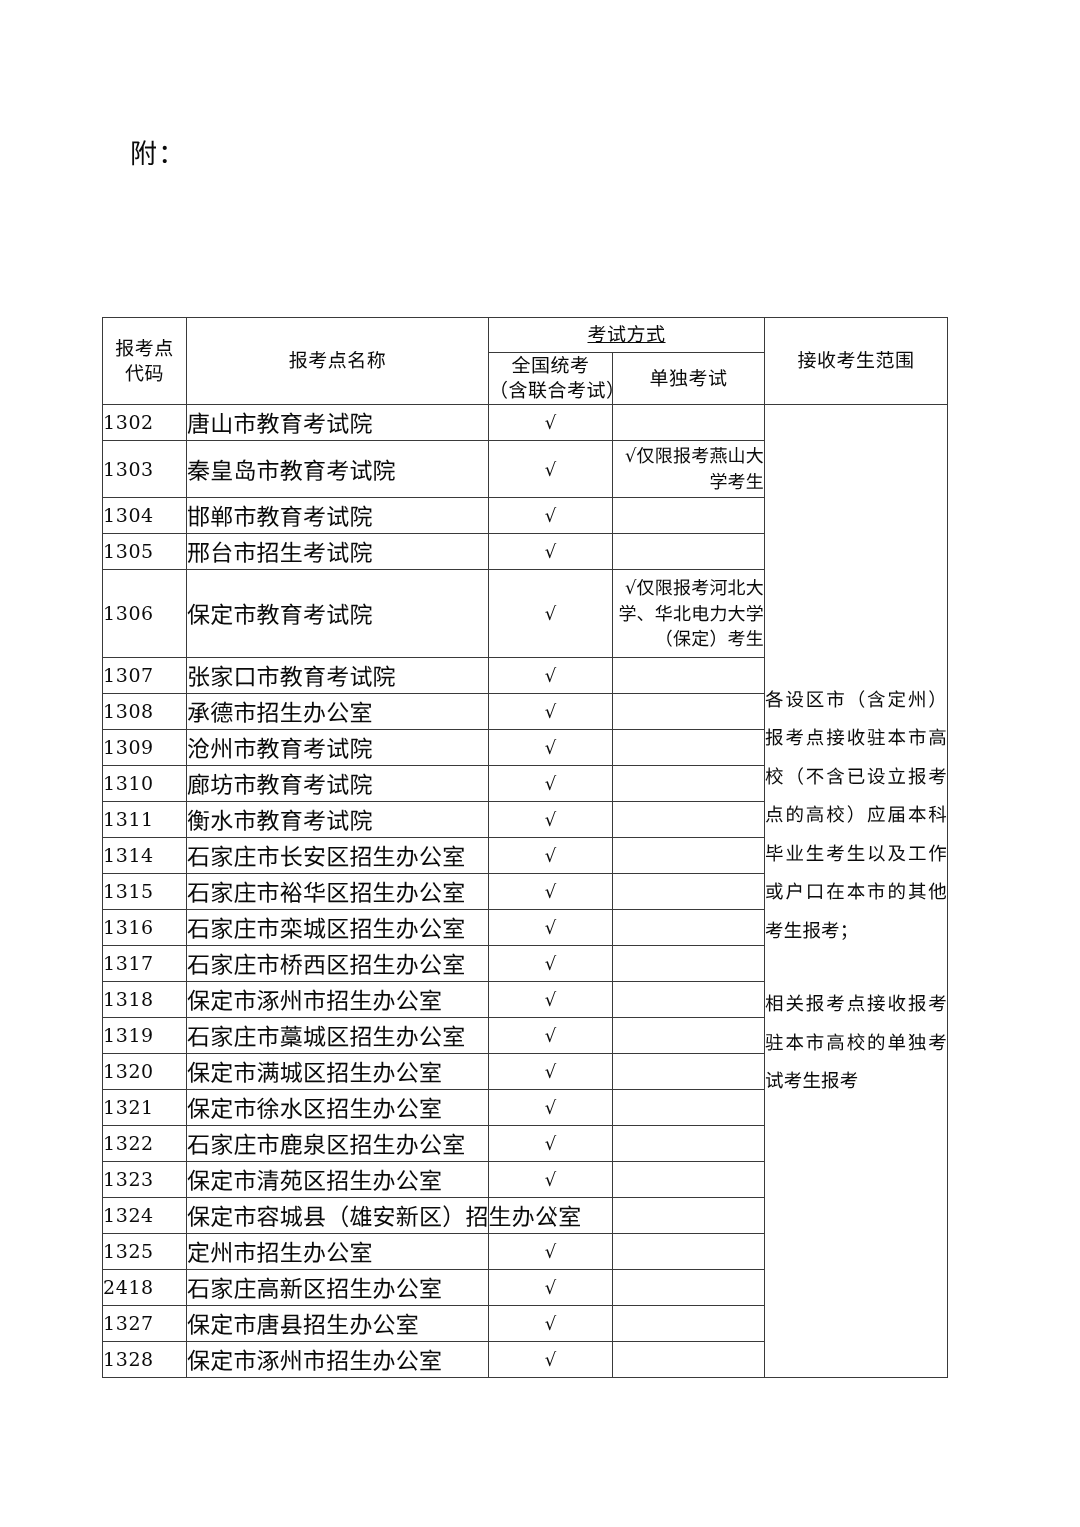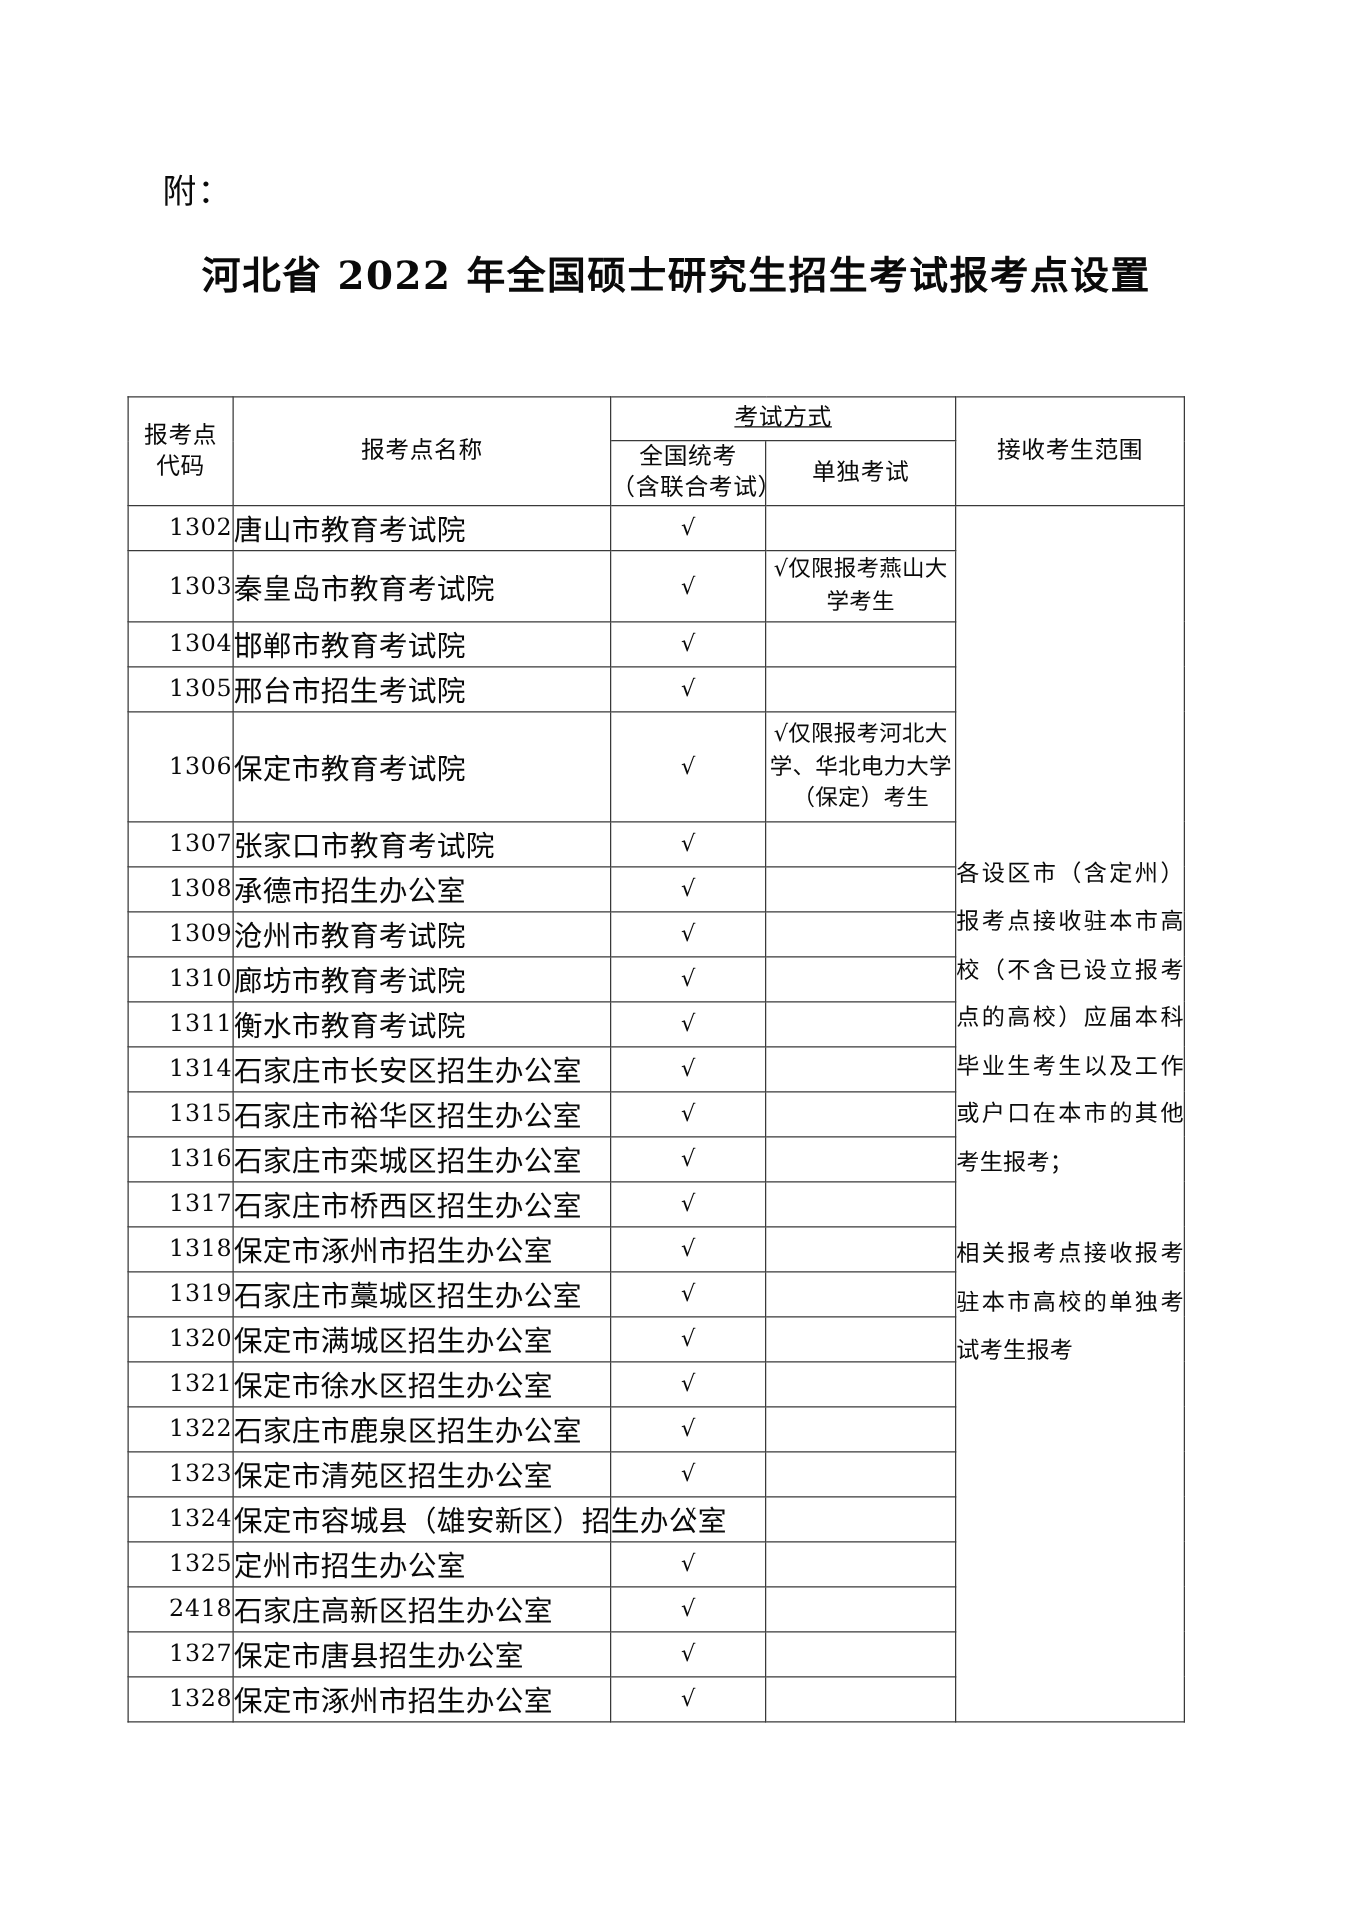--- a/index.html
+++ b/index.html
@@ -93,38 +93,38 @@
     display: block;
     white-space: nowrap;
   }
   .th-merge-top {
     height: 34px;
     text-decoration: underline;
   }
 
   
   .cell-code {
-    text-align: right;
+    text-align: left;
     font-size: 19px;
     letter-spacing: 0.6px;
     font-family: "DejaVu Serif", "Liberation Serif", serif;
   }
   .cell-name {
     text-align: left;
     font-size: 23px;
     padding-left: 7px;
     letter-spacing: 0.2px;
     white-space: nowrap;
   }
   .cell-check {
     text-align: center;
     font-size: 19px;
   }
   .cell-solo {
-    text-align: center;
+    text-align: right;
     font-size: 18px;
     line-height: 1.42;
     padding: 3px 3px 3px 4px;
     letter-spacing: 0.2px;
   }
   .cell-scope {
     vertical-align: top;
     text-align: justify;
     text-align-last: left;
     font-size: 18.5px;
@@ -152,21 +152,20 @@
   }
 </style>
 </head>
 <body>
 
 <div class="page">
 
   <div class="attach-label">附：</div>
 
   <div class="doc-title">
-    <span class="line">河北省 2022 年全国硕士研究生招生考试报考点设置</span>
   </div>
 
   <div class="table-wrap">
     <table class="report-table">
       <colgroup>
         <col class="c-code">
         <col class="c-name">
         <col class="c-uni">
         <col class="c-solo">
         <col class="c-scope">

